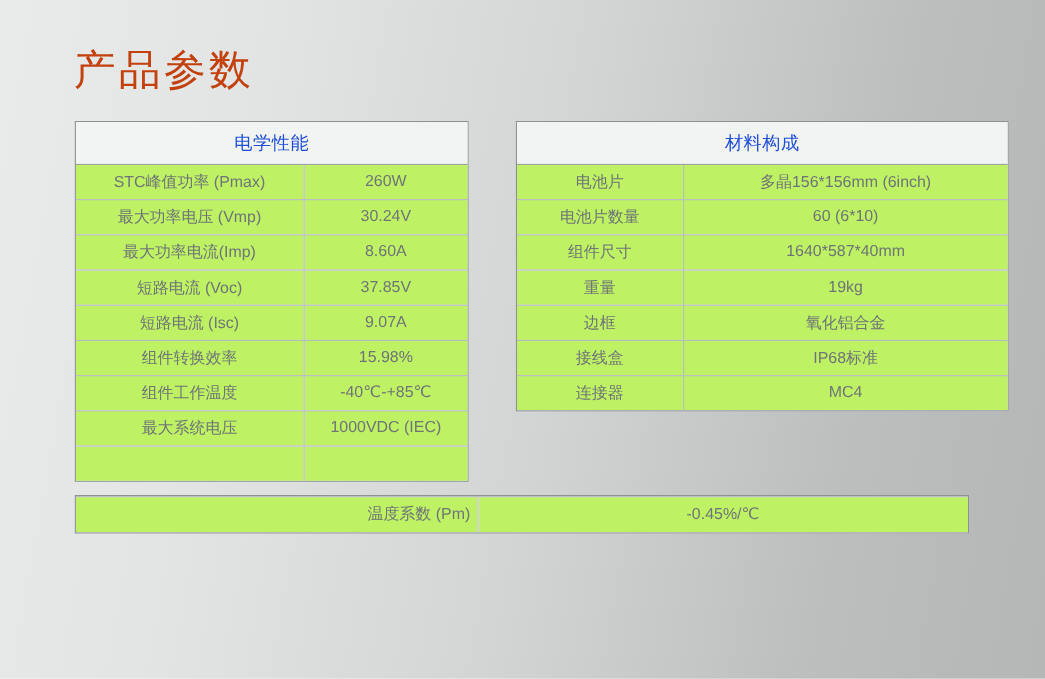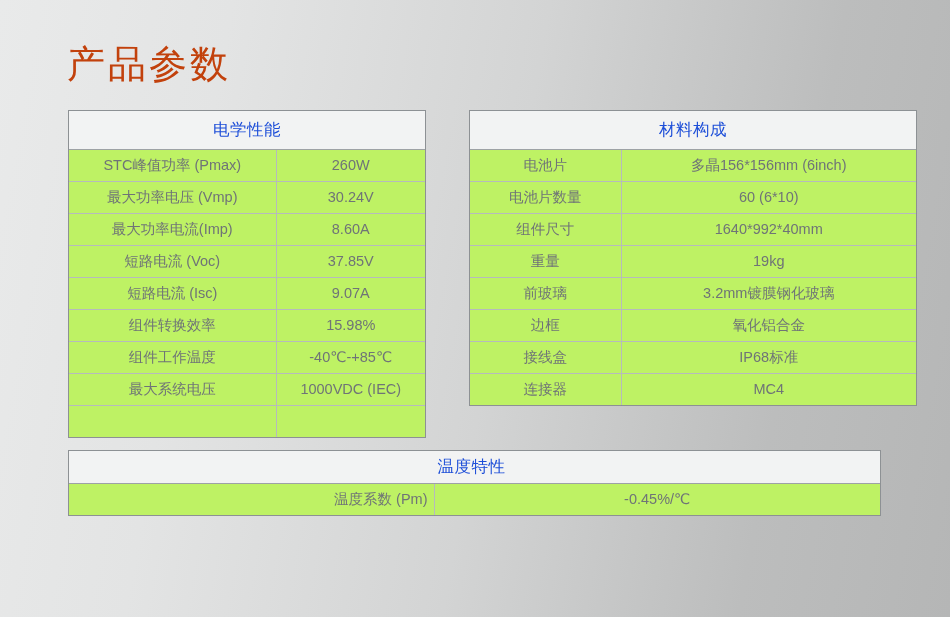--- a/index.html
+++ b/index.html
@@ -182,29 +182,25 @@
         <tr>
           <td class="k">电池片</td>
           <td class="v">多晶156*156mm (6inch)</td>
         </tr>
         <tr>
           <td class="k">电池片数量</td>
           <td class="v">60 (6*10)</td>
         </tr>
         <tr>
           <td class="k">组件尺寸</td>
-          <td class="v">1640*992*40mm</td>
+          <td class="v">1640*587*40mm</td>
         </tr>
         <tr>
           <td class="k">重量</td>
           <td class="v">19kg</td>
-        </tr>
-        <tr>
-          <td class="k">前玻璃</td>
-          <td class="v">3.2mm镀膜钢化玻璃</td>
         </tr>
         <tr>
           <td class="k">边框</td>
           <td class="v">氧化铝合金</td>
         </tr>
         <tr>
           <td class="k">接线盒</td>
           <td class="v">IP68标准</td>
         </tr>
         <tr>
@@ -216,23 +212,20 @@
   </div>
 
   <div class="ptable" id="tbl-temperature">
     <table>
       <colgroup>
           <col class="c1">
           <col class="c2">
         </colgroup>
       <tbody>
         <tr>
-          <td class="hdr" colspan="2">温度特性</td>
-        </tr>
-        <tr>
           <td class="k">温度系数 (Pm)</td>
           <td class="v">-0.45%/℃</td>
         </tr>
       </tbody>
     </table>
   </div>
 
 </div>
 
 </body></html>

